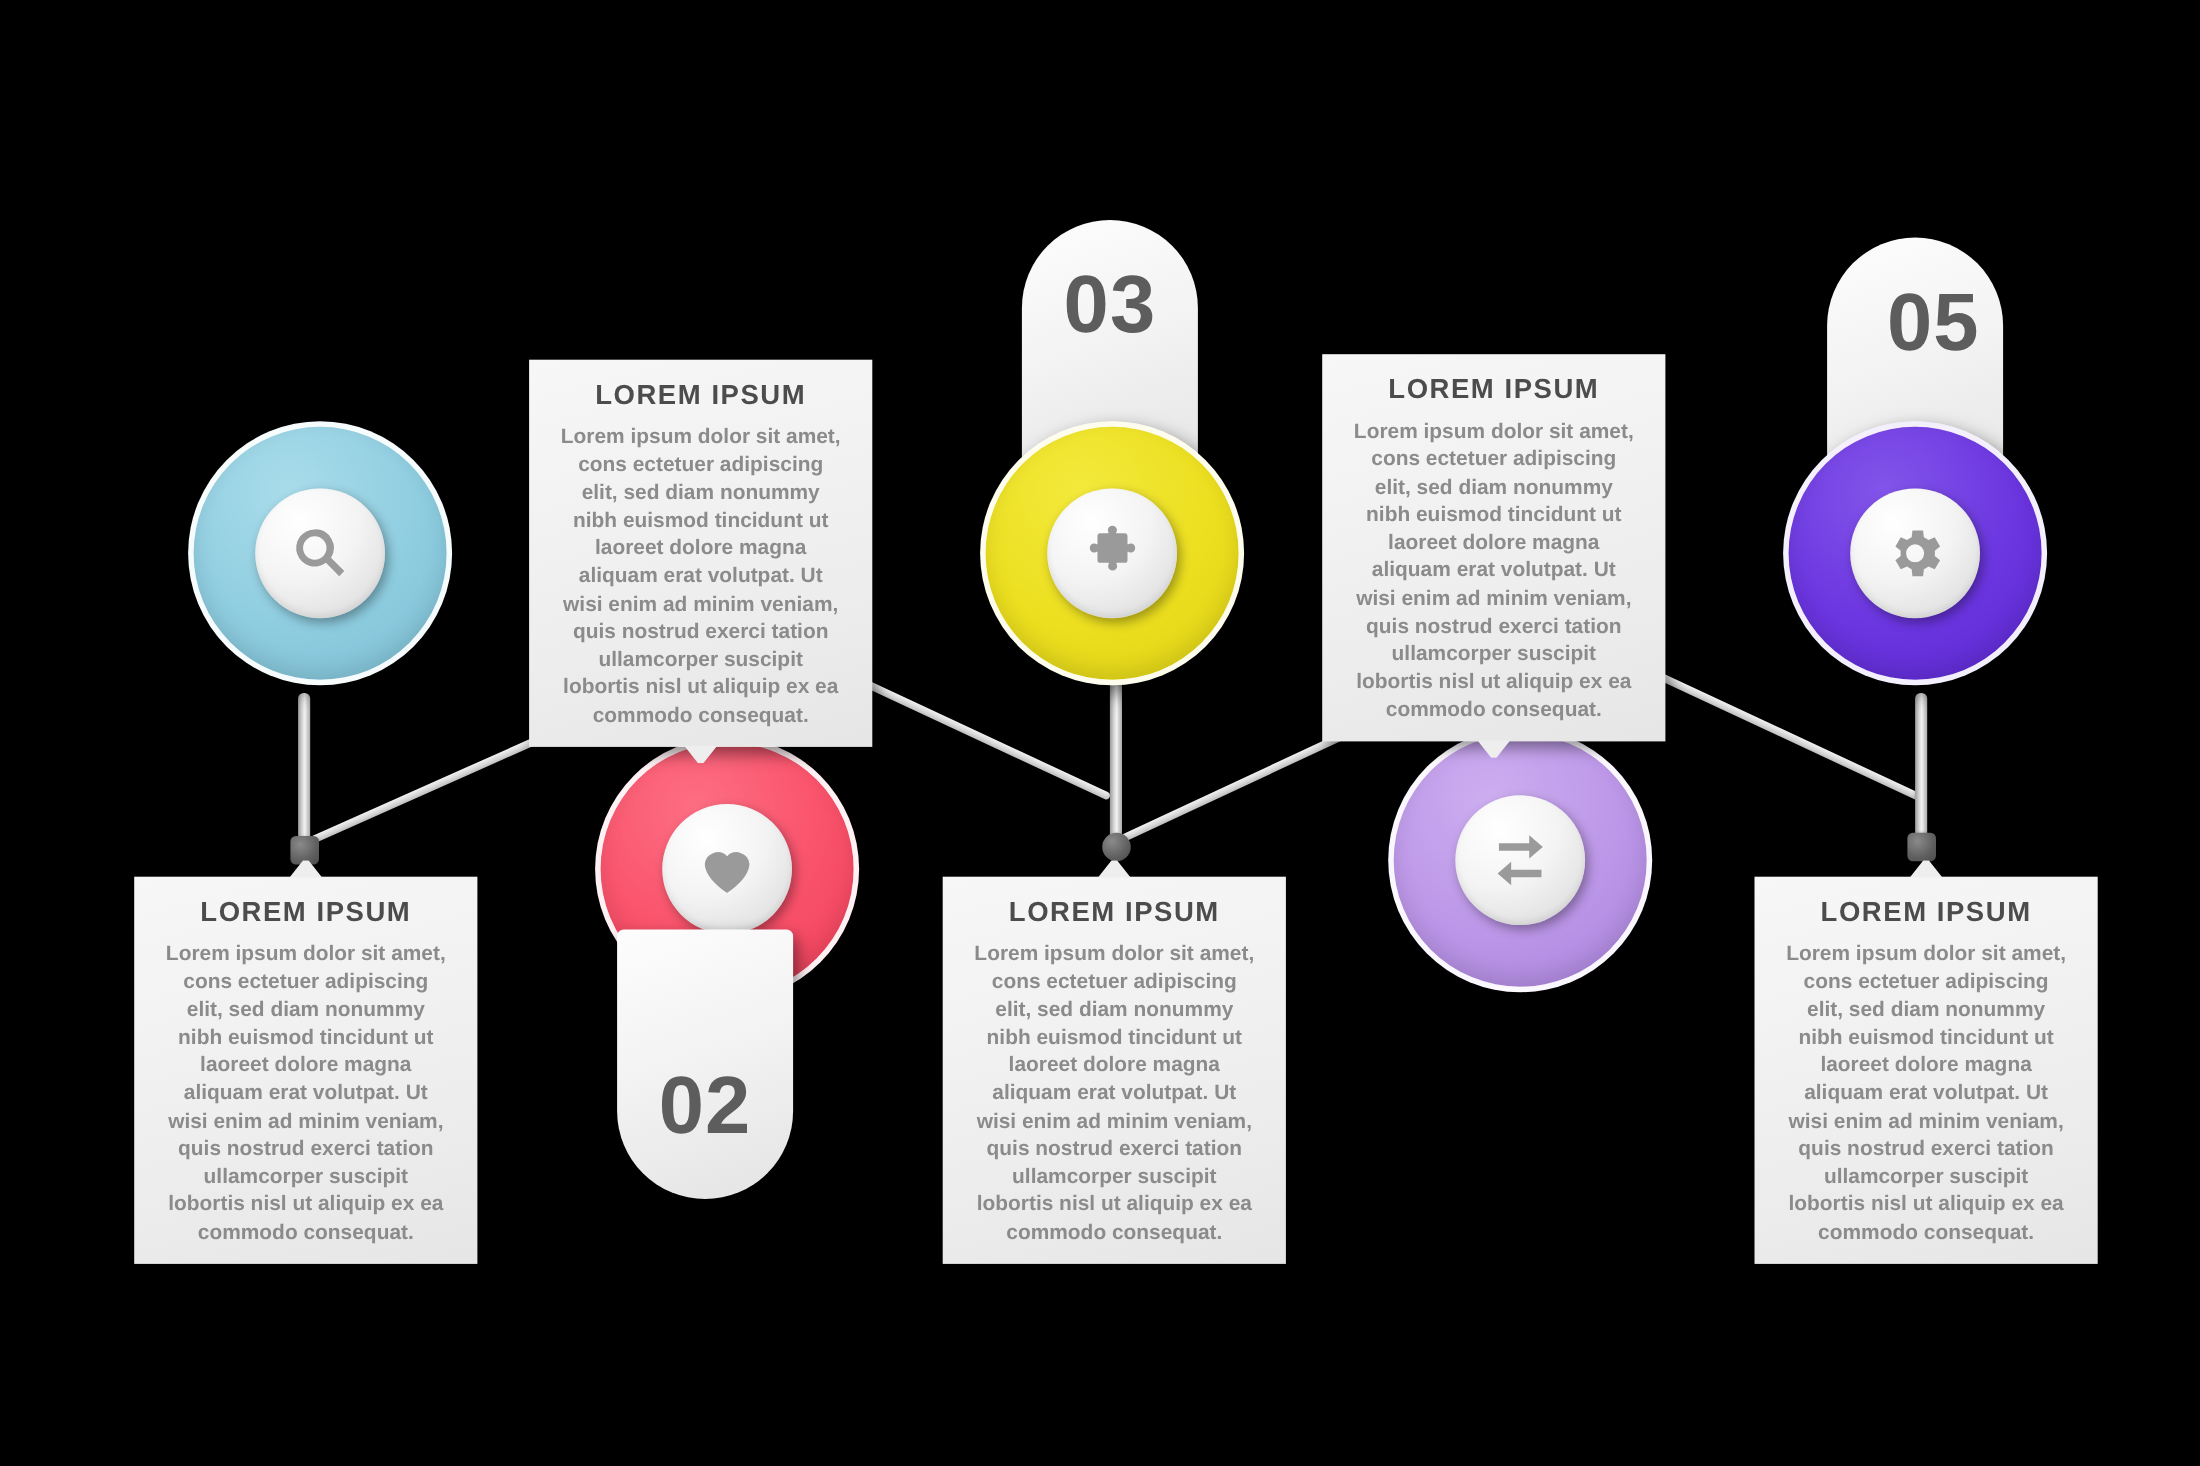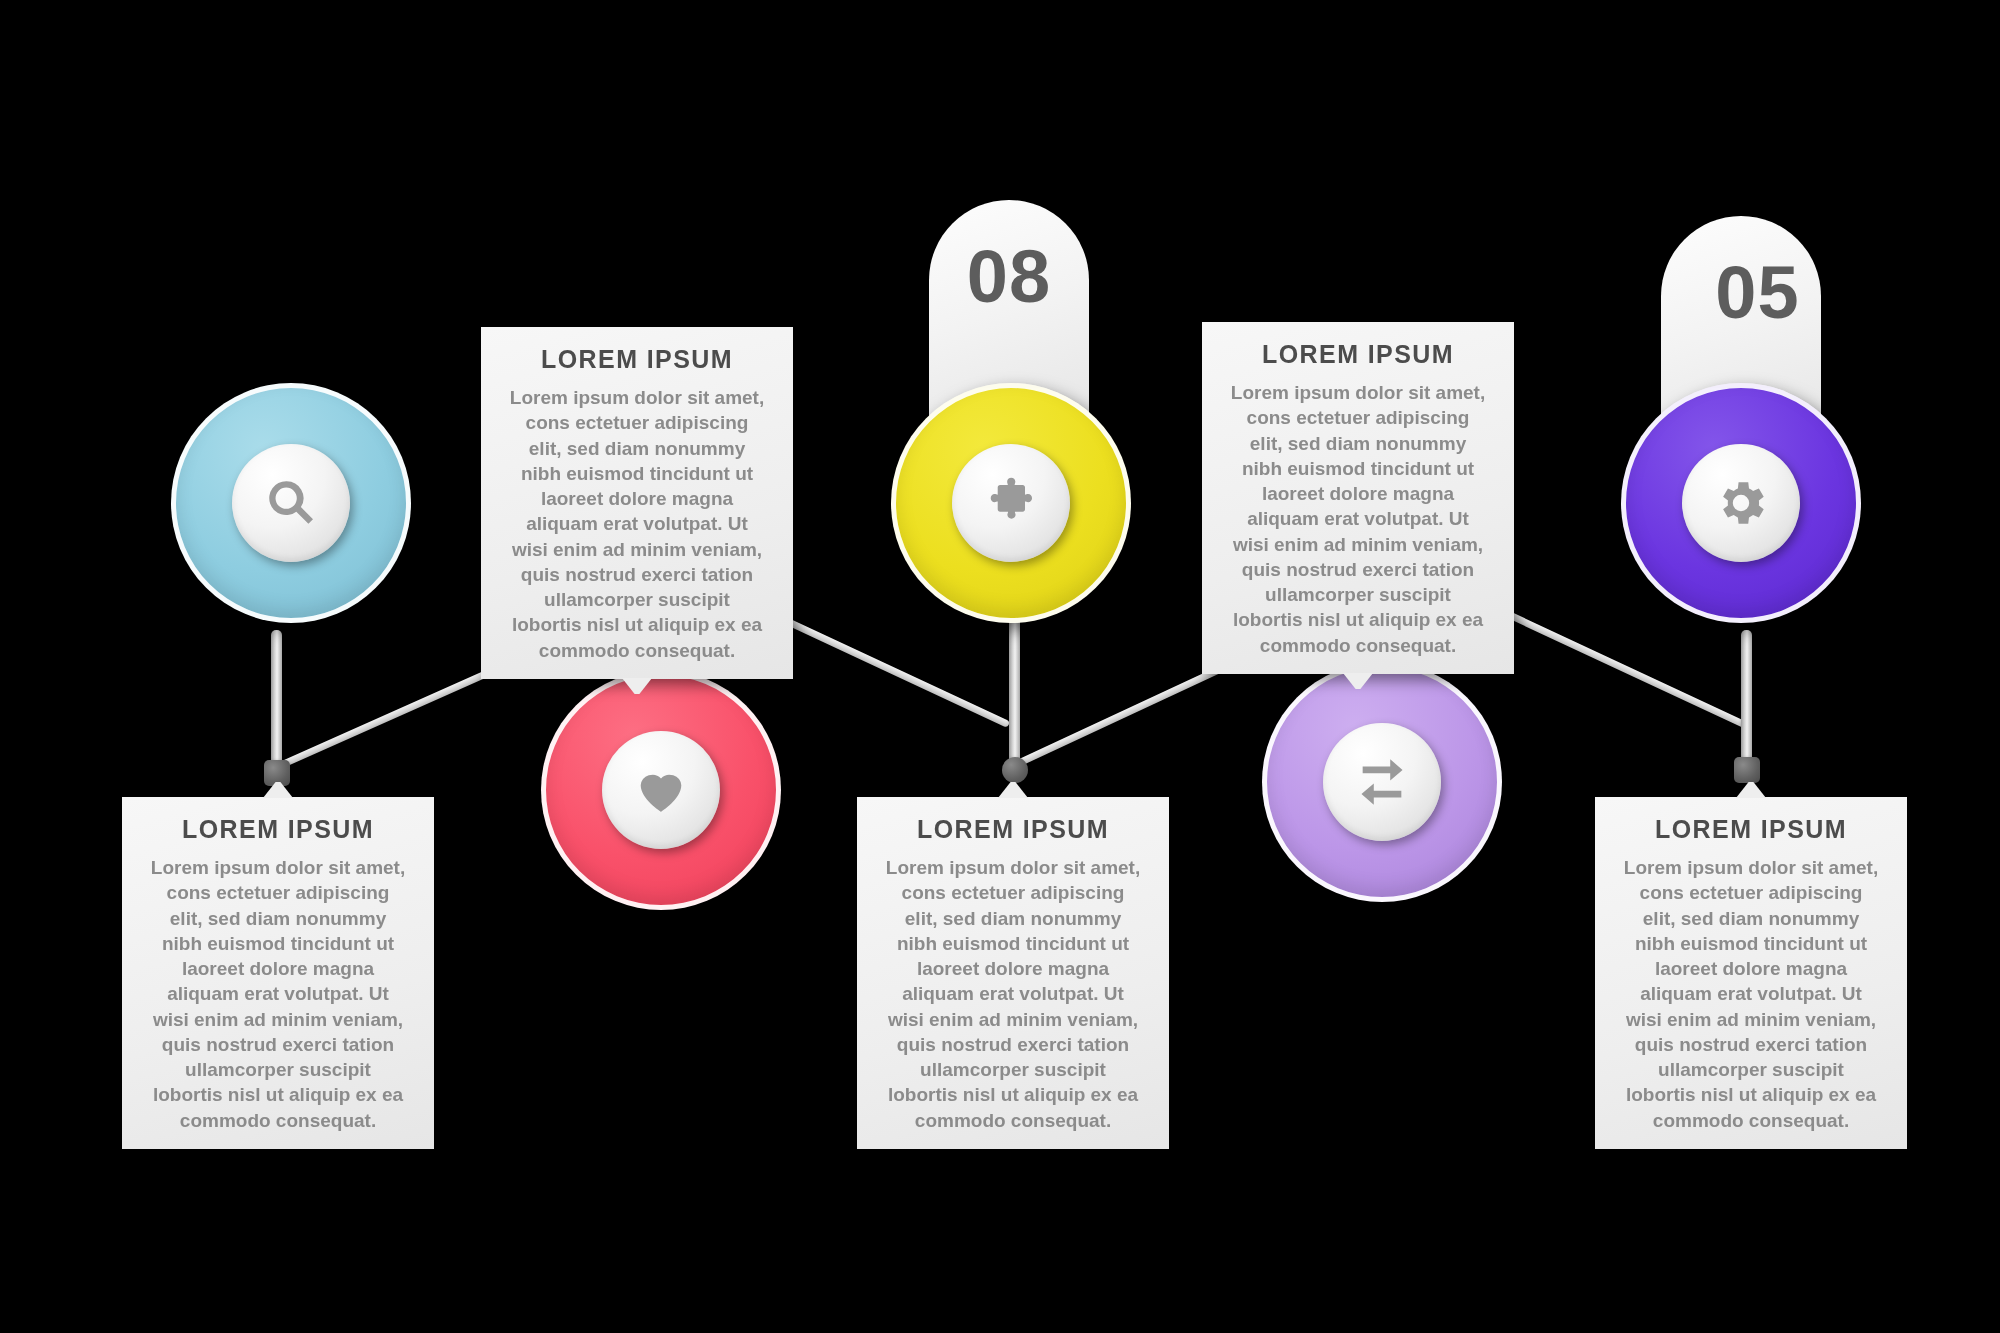--- a/index.html
+++ b/index.html
@@ -121,28 +121,31 @@
     <p>Lorem ipsum dolor sit amet, cons ectetuer adipiscing elit, sed diam nonummy nibh euismod tincidunt ut laoreet dolore magna aliquam erat volutpat. Ut wisi enim ad minim veniam, quis nostrud exerci tation ullamcorper suscipit lobortis nisl ut aliquip ex ea commodo consequat.</p>
   </div>
 
   <div class="disc" style="left:541px; top:670px; background:radial-gradient(circle at 38% 26%,#fd6e83 0%,#f9516a 55%,#ef3f5a 100%);">
     <div class="inner">
       <svg viewBox="0 0 24 24">
         <path d="M12 21s-8.4-5.3-8.4-11A4.9 4.9 0 0 1 12 7.2 4.9 4.9 0 0 1 20.4 10c0 5.7-8.4 11-8.4 11z"></path>
       </svg>
     </div>
   </div>
+  <div class="pill bot" style="left:561px; top:845px;">
+    <span>02</span>
+  </div>
   <div class="card" style="left:481px; top:327px;">
     <div class="notch down"></div>
     <h3>LOREM IPSUM</h3>
     <p>Lorem ipsum dolor sit amet, cons ectetuer adipiscing elit, sed diam nonummy nibh euismod tincidunt ut laoreet dolore magna aliquam erat volutpat. Ut wisi enim ad minim veniam, quis nostrud exerci tation ullamcorper suscipit lobortis nisl ut aliquip ex ea commodo consequat.</p>
   </div>
 
   <div class="pill top" style="left:929px; top:200px;">
-    <span>08</span>
+    <span>03</span>
   </div>
   <div class="disc" style="left:891px; top:383px; background:radial-gradient(circle at 38% 26%,#f3e93b 0%,#ecdf1f 55%,#ddd015 100%);">
     <div class="inner">
       <svg viewBox="0 0 24 24">
         <path d="M10.4 3.2c0-.9.8-1.6 1.7-1.6s1.7.7 1.7 1.6c0 .5-.3.9-.3 1.3h3.3c.6 0 1 .5 1 1v3.1c.4 0 .8-.3 1.3-.3.9 0 1.6.8 1.6 1.7s-.7 1.7-1.6 1.7c-.5 0-.9-.3-1.3-.3v3.2c0 .6-.4 1-1 1h-3.2c0 .4.3.8.3 1.3 0 .9-.8 1.6-1.7 1.6s-1.7-.7-1.7-1.6c0-.5.3-.9.3-1.3H7.5c-.6 0-1-.4-1-1v-3.2c-.4 0-.8.3-1.3.3-.9 0-1.6-.8-1.6-1.7S4.3 8.3 5.2 8.3c.5 0 .9.3 1.3.3V5.5c0-.5.4-1 1-1h3.2c0-.4-.3-.8-.3-1.3z"></path>
       </svg>
     </div>
   </div>
   <div class="card" style="left:857px; top:797px;">
     <div class="notch up"></div>

